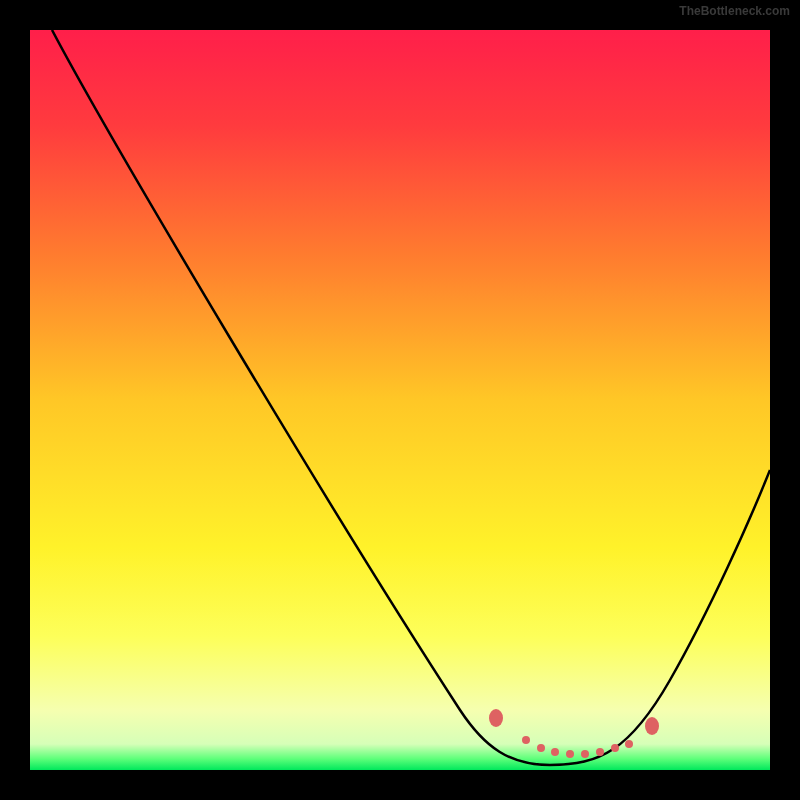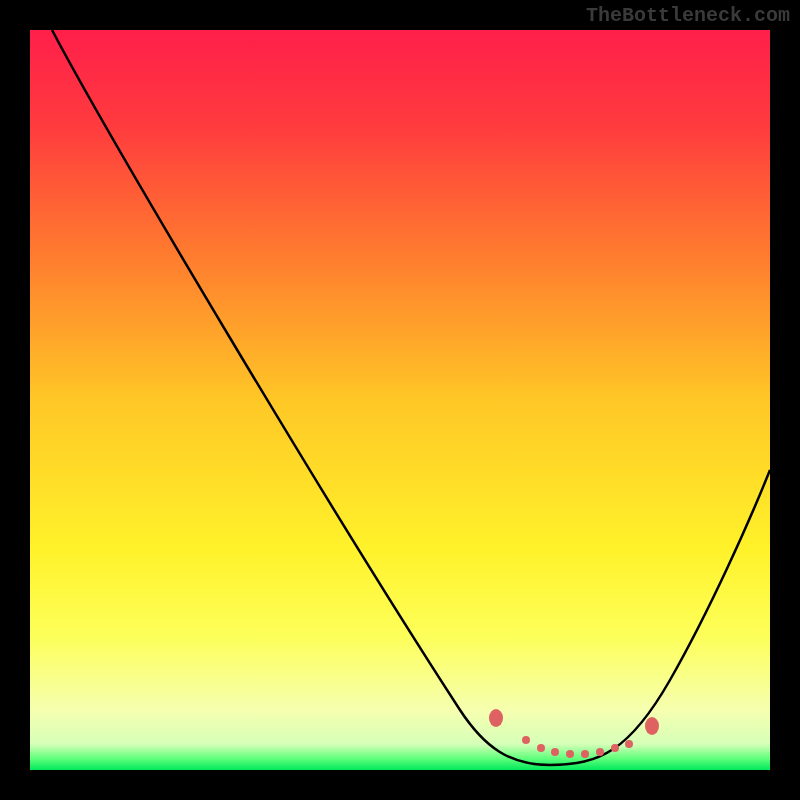--- a/index.html
+++ b/index.html
@@ -8,24 +8,23 @@
     height: 800px;
     background: #000;
     position: relative;
     font-family: Arial, sans-serif;
   }
   .watermark {
     position: absolute;
     top: 4px;
     right: 10px;
     color: #3a3a3a;
-    font-size: 20px;
+    font-size: 12px;
     font-weight: bold;
     z-index: 10;
-    font-family: Liberation Mono, monospace;
   }
   .frame {
     position: absolute;
     top: 30px;
     left: 30px;
     width: 740px;
     height: 740px;
     background: #000;
   }
   .plot-area {

